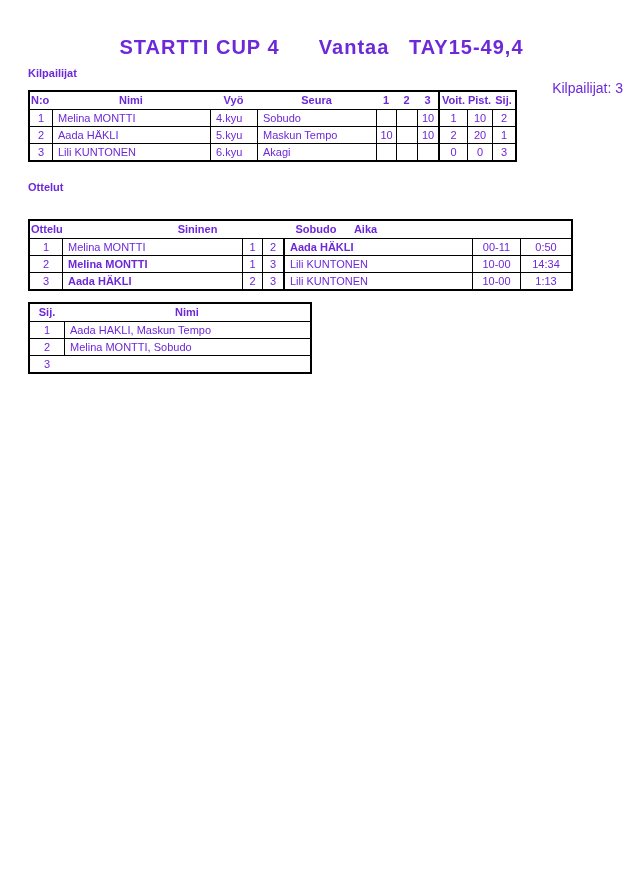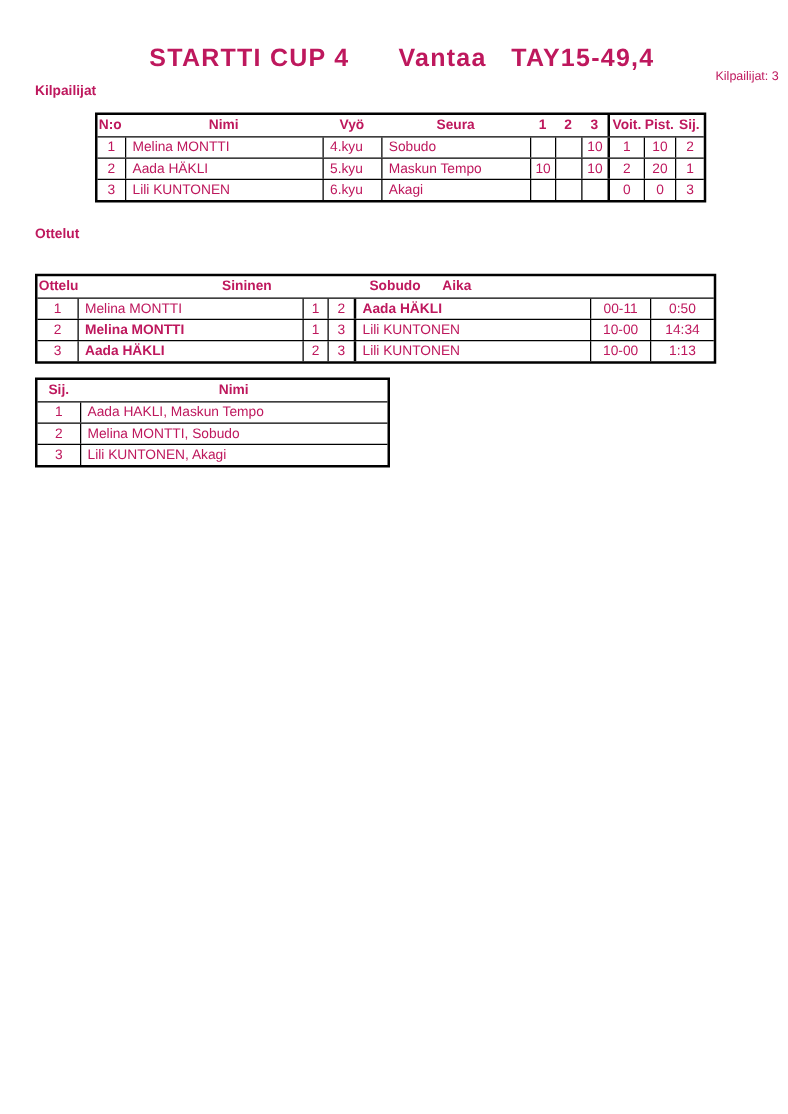--- a/index.html
+++ b/index.html
@@ -1,28 +1,28 @@
 <!DOCTYPE html>
 <html><head>
 <meta charset="utf-8">
 <style>
   html,body{margin:0;padding:0;background:#ffffff;}
   .page{position:relative;width:630px;height:891px;background:#ffffff;
-        font-family:"Liberation Sans","DejaVu Sans",sans-serif;color:#be185d;overflow:hidden;}
+        font-family:"Liberation Sans","DejaVu Sans",sans-serif;color:#6d28d9;overflow:hidden;}
 
   .main-title{position:absolute;left:0;top:36px;width:643px;text-align:center;
               font-size:20px;font-weight:bold;letter-spacing:1px;white-space:pre;}
-  .count-label{position:absolute;top:56px;right:7px;font-size:10px;}
+  .count-label{position:absolute;top:80px;right:7px;font-size:14px;}
   .sec-title{position:absolute;font-size:11px;font-weight:bold;}
   .sec1{left:28px;top:67px;width:413px;}
   .sec2{left:28px;top:181px;width:545px;}
   .sec3{left:28px;top:286px;width:286px;}
 
   .tbl{position:absolute;border:2px solid #000;background:#fff;}
-  .tbl1{left:28px;top:90px;margin-left:48px;}
+  .tbl1{left:28px;top:90px;}
   .tbl2{left:28px;top:198px;margin-top:21px;}
   .tbl3{left:28px;top:302px;}
 
   .tr{display:flex;height:17px;box-sizing:border-box;align-items:stretch;}
   .tr + .tr{border-top:1px solid #000;}
   .tr.head{font-weight:bold;}
   .cell{box-sizing:border-box;display:flex;align-items:center;justify-content:center;
         font-size:11px;line-height:1;white-space:nowrap;overflow:visible;}
   .tr:not(.head) .cell + .cell{border-left:1px solid #000;}
   .cell.lft{justify-content:flex-start;padding-left:5px;}
@@ -146,17 +146,16 @@
     <div class="tr">
       <div class="cell t3-sij">1</div>
       <div class="cell lft t3-nimi">Aada HAKLI, Maskun Tempo</div>
     </div>
     <div class="tr">
       <div class="cell t3-sij">2</div>
       <div class="cell lft t3-nimi">Melina MONTTI, Sobudo</div>
     </div>
     <div class="tr">
       <div class="cell t3-sij">3</div>
-      <div class="cell lft t3-nimi">Lili KUNTONEN, Akagi</div>
     </div>
   </div>
 
 </div>
 
 </body></html>

